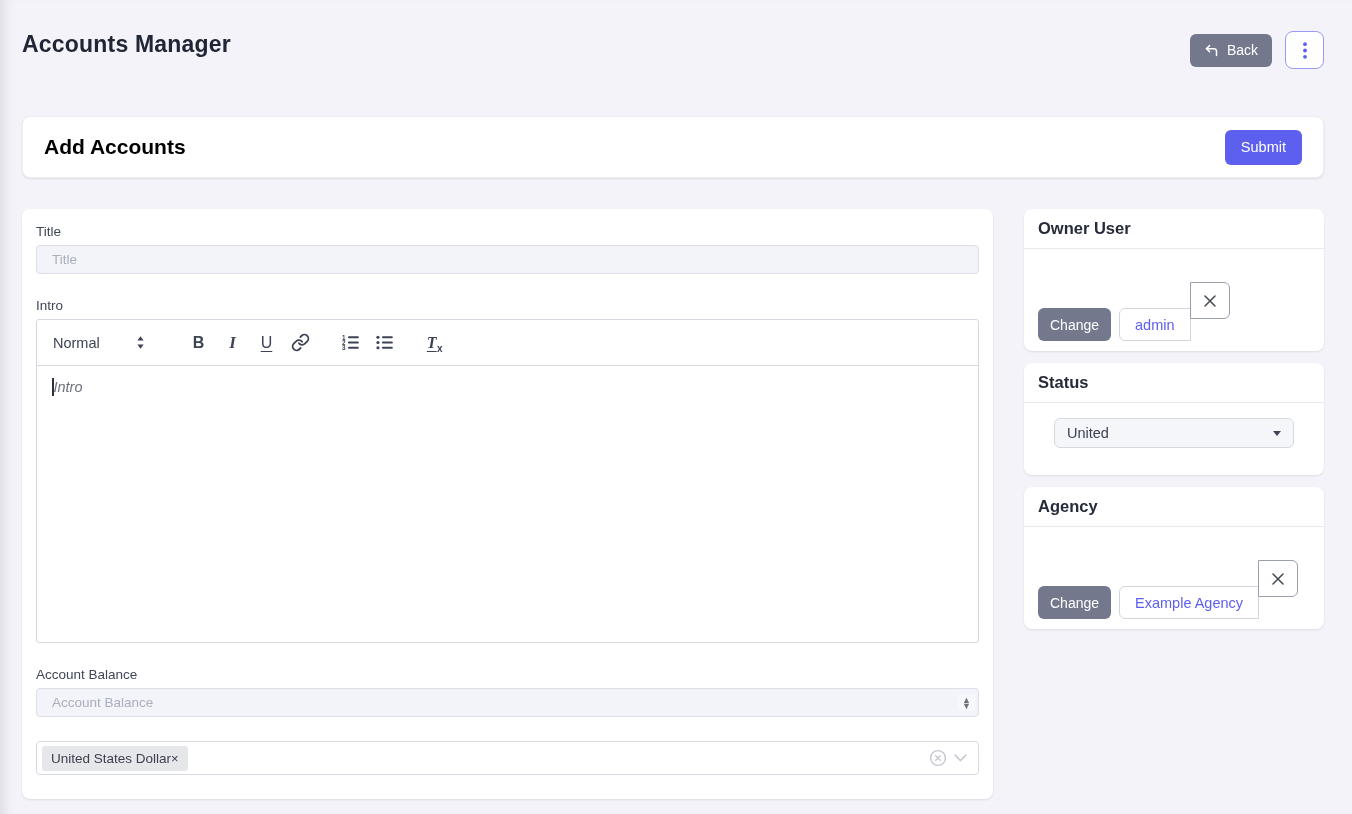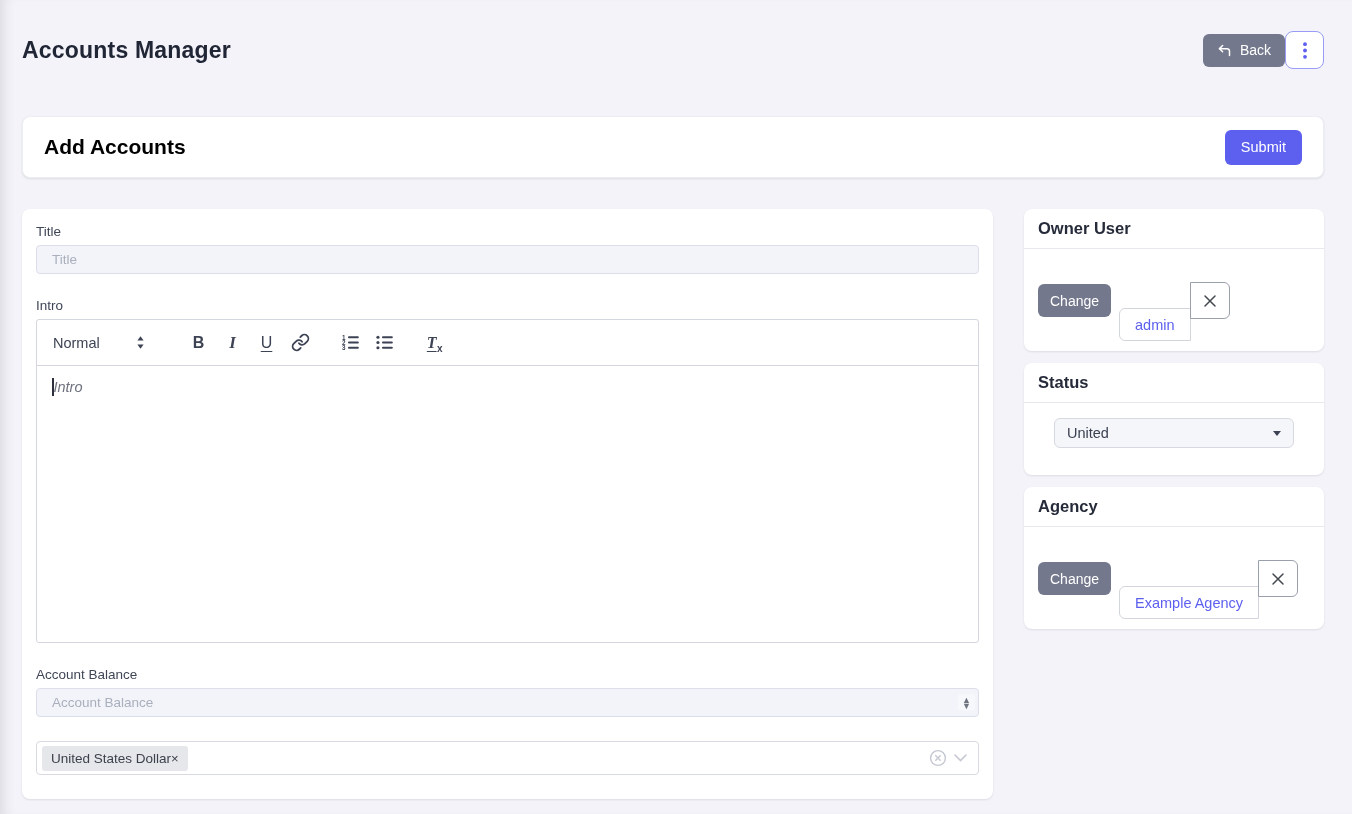--- a/index.html
+++ b/index.html
@@ -6,23 +6,23 @@
   html,body { width:1352px; height:814px; overflow:hidden; }
   body {
     background: var(--page-bg, #f3f3f9);
     font-family: "Liberation Sans", sans-serif;
     color:#24293e;
     box-shadow: inset 12px 0 14px -10px rgba(33,37,41,.14);
   }
   .page { padding:0 28px 0 22px; }
 
   
-  .topbar { display:flex; justify-content:space-between; align-items:center; padding-top:31px; }
+  .topbar { display:flex; justify-content:space-between; padding-top:31px; }
   .topbar h1 { font-size:23px; font-weight:600; color:#212636; letter-spacing:.2px; }
-  .topbar-actions { display:flex; align-items:center; }
+  .topbar-actions { display:flex; align-items:center; gap:13px; }
   .btn { cursor:pointer; font-family:inherit; }
   .btn-back {
     display:inline-flex; align-items:center; gap:8px;
     background:var(--secondary,#73788c); color:#fff; border:none; border-radius:6px;
     padding:0 14px; height:33px; font-size:14px;
   }
   .btn-kebab {
     width:39px; height:38px; background:#fff; color:var(--primary,#5d5fef);
     border:1px solid #989cf6; border-radius:8px;
     display:flex; align-items:center; justify-content:center;
@@ -107,21 +107,21 @@
   .ms-icons { position:absolute; right:11px; display:flex; align-items:center; gap:7px; color:#c5c8d2; }
   .ms-icons span { display:inline-flex; }
 
   
   .side-card { background:#fff; border-radius:8px; box-shadow:0 1px 2px rgba(56,65,74,.12); }
   .side-card-header {
     padding:9px 14px; height:40px; display:flex; align-items:center;
     font-size:16.5px; font-weight:600; color:#262b3a; border-bottom:1px solid #e8e9ef;
   }
   .side-card-body { padding:11px 14px 10px; }
-  .row { display:flex; align-items:center; }
+  .row { display:flex; align-items:flex-end; }
   .btn-change {
     background:var(--secondary,#73788c); color:#fff; border:none; border-radius:6px;
     padding:0 12px; height:33px; font-size:14px; font-weight:500;
   }
   .value-group { display:inline-flex; align-items:center; margin-left:8px; }
   .btn-link-value {
     border:1px solid #d3d5dc; background:#fff; color:var(--primary,#5d5fef);
     border-radius:6px 0 0 6px; height:33px; padding:0 15px; font-size:14.5px;
     display:inline-flex; align-items:center; text-decoration:none; cursor:pointer;margin-top:48px;
   }

